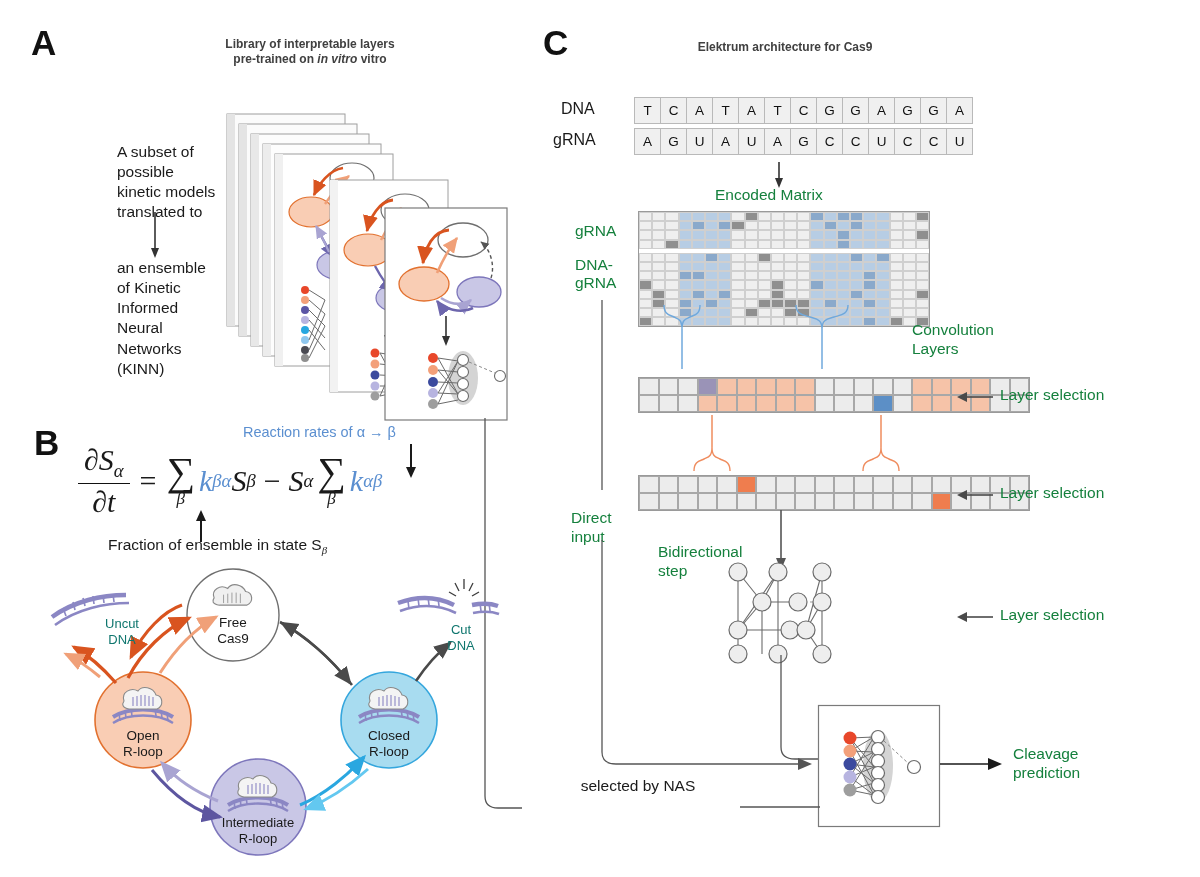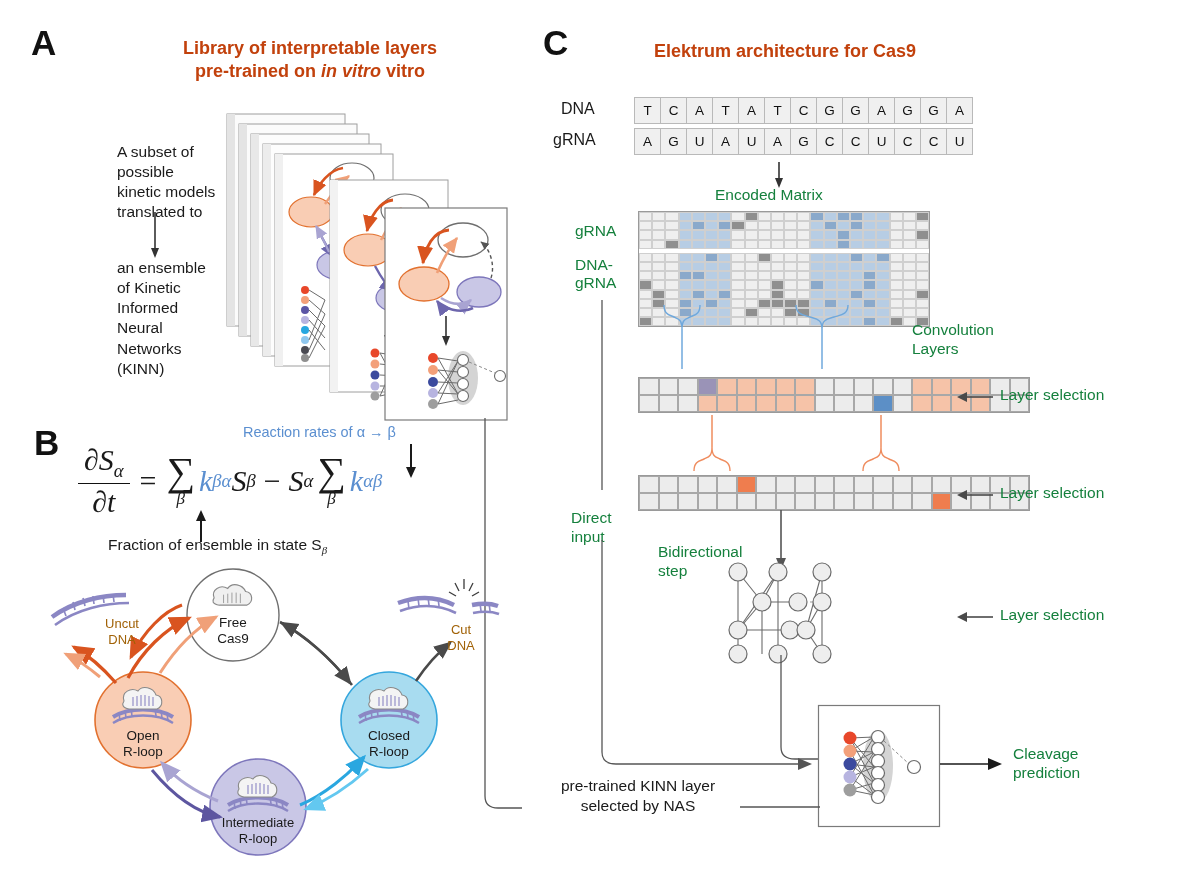--- a/index.html
+++ b/index.html
@@ -1,24 +1,24 @@
 <!DOCTYPE html>
 <html><head>
 <meta charset="utf-8">
 <style>
   html,body{margin:0;padding:0;background:#ffffff;}
   body{width:1200px;height:877px;position:relative;overflow:hidden;
        font-family:"Liberation Sans","DejaVu Sans",sans-serif;color:#1a1a1a;}
   .abs{position:absolute;}
   .panel-letter{font-weight:bold;font-size:35px;line-height:1;color:#111;}
-  .panel-title{font-weight:bold;font-size:18px;line-height:1.25;text-align:center;color:#c2410c;}
+  .panel-title{font-weight:bold;font-size:12px;line-height:1.25;text-align:center;color:#404040;}
   .ital{font-style:italic;margin-top:24px;}
   .body-text{font-size:15.5px;line-height:1.30;color:#1a1a1a;}
   .lbl{font-size:15.5px;color:#15803d;}
-  .lbl-sm{font-size:13px;color:#a16207;line-height:1.2;text-align:center;}
+  .lbl-sm{font-size:13px;color:#0f766e;line-height:1.2;text-align:center;}
   svg{overflow:visible;}
 
   
   .seqrow{display:flex;}
   .seqcell{width:25px;height:25px;border:1px solid #b9b9b9;background:#f0f0f0;
            display:flex;align-items:center;justify-content:center;
            font-size:13.5px;color:#111;margin-right:-1px;}
   .seqlabel{font-size:16px;color:#1a1a1a;}
 
   
@@ -1042,18 +1042,17 @@
 <svg class="abs" style="left:940px;top:755px;" width="70" height="20">
   <line x1="0" y1="9" x2="52" y2="9" stroke="#1a1a1a" stroke-width="1.6"></line>
   <polygon points="62,9 48,3 48,15" fill="#1a1a1a"></polygon>
 </svg>
 <div class="abs lbl" style="left:1013px;top:744px;line-height:1.25;">
   <div>Cleavage</div>
   <div>prediction</div>
 </div>
 
 <div class="abs" style="left:523px;top:776px;width:230px;text-align:center;line-height:1.3;">
-  <div style="font-size:15.5px;">pre-trained KINN layer</div>
   <div style="font-size:15.5px;">selected by NAS</div>
 </div>
 <svg class="abs" style="left:740px;top:798px;" width="90" height="20">
   <line x1="0" y1="9" x2="80" y2="9" stroke="#555" stroke-width="1.3"></line>
 </svg>
 
 </body></html>

